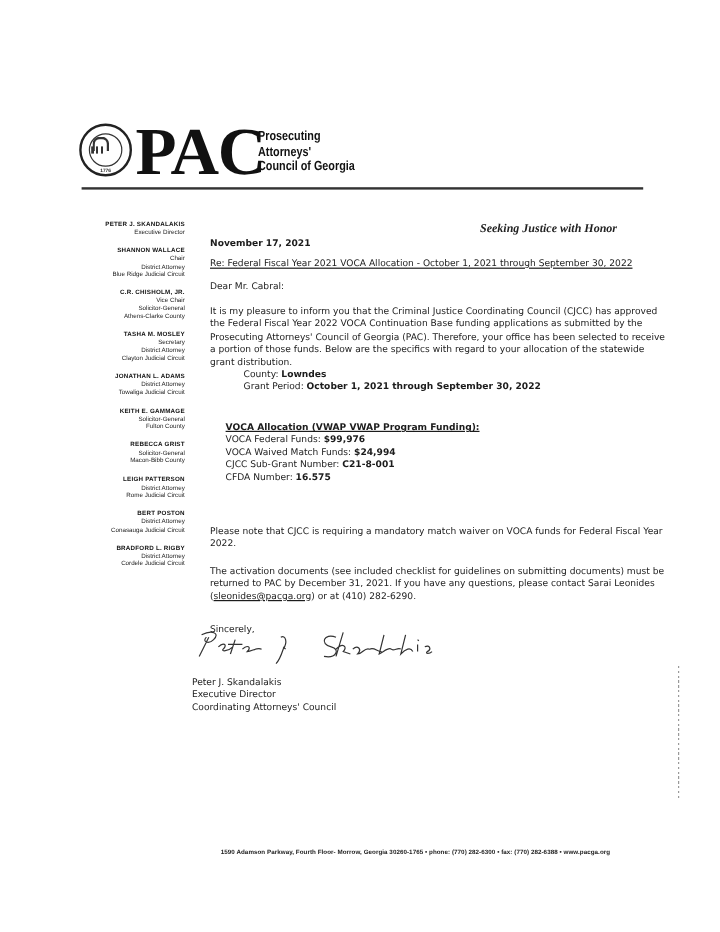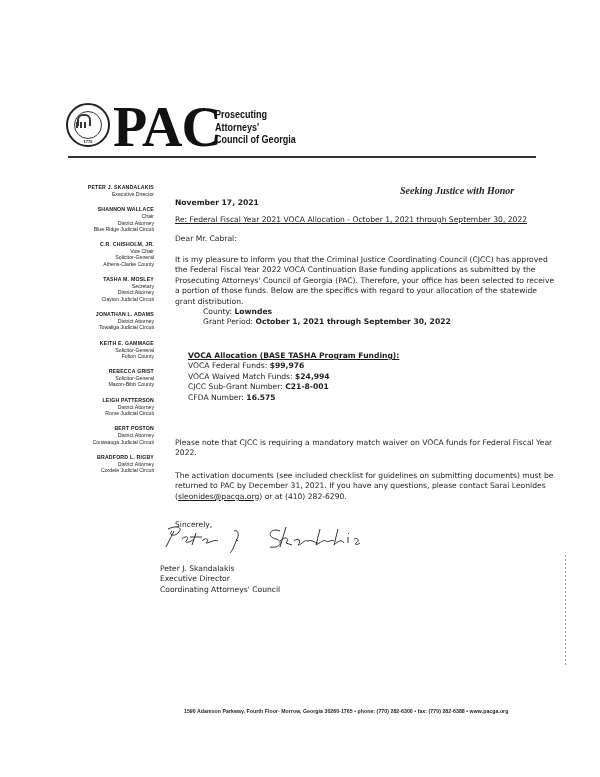--- a/index.html
+++ b/index.html
@@ -157,21 +157,21 @@
   <p class="re">Re: Federal Fiscal Year 2021 VOCA Allocation - October 1, 2021 through September 30, 2022</p>
   <p class="salut">Dear Mr. Cabral:</p>
   <p class="para1">It is my pleasure to inform you that the Criminal Justice Coordinating Council (CJCC) has approved the Federal Fiscal Year 2022 VOCA Continuation Base funding applications as submitted by the Prosecuting Attorneys' Council of Georgia (PAC). Therefore, your office has been selected to receive a portion of those funds. Below are the specifics with regard to your allocation of the statewide grant distribution.</p>
 
   <div class="grant">
     <div><span>County: </span><span class="b">Lowndes</span></div>
     <div><span>Grant Period: </span><span class="b">October 1, 2021 through September 30, 2022</span></div>
   </div>
 
   <div class="alloc">
-    <div class="heading">VOCA Allocation (BASE TASHA Program Funding):</div>
+    <div class="heading">VOCA Allocation (VWAP VWAP Program Funding):</div>
     <div><span>VOCA Federal Funds: </span><span class="b">$99,976</span></div>
     <div><span>VOCA Waived Match Funds: </span><span class="b">$24,994</span></div>
     <div><span>CJCC Sub-Grant Number: </span><span class="b">C21-8-001</span></div>
     <div><span>CFDA Number: </span><span class="b">16.575</span></div>
   </div>
 
   <p class="para2">Please note that CJCC is requiring a mandatory match waiver on VOCA funds for Federal Fiscal Year 2022.</p>
   <p class="para3"><span>The activation documents (see included checklist for guidelines on submitting documents) must be returned to PAC by December 31, 2021.  If you have any questions, please contact Sarai Leonides (</span><span class="email">sleonides@pacga.org</span><span>) or at (410) 282-6290.</span></p>
 
   <p class="closing">Sincerely,</p>

